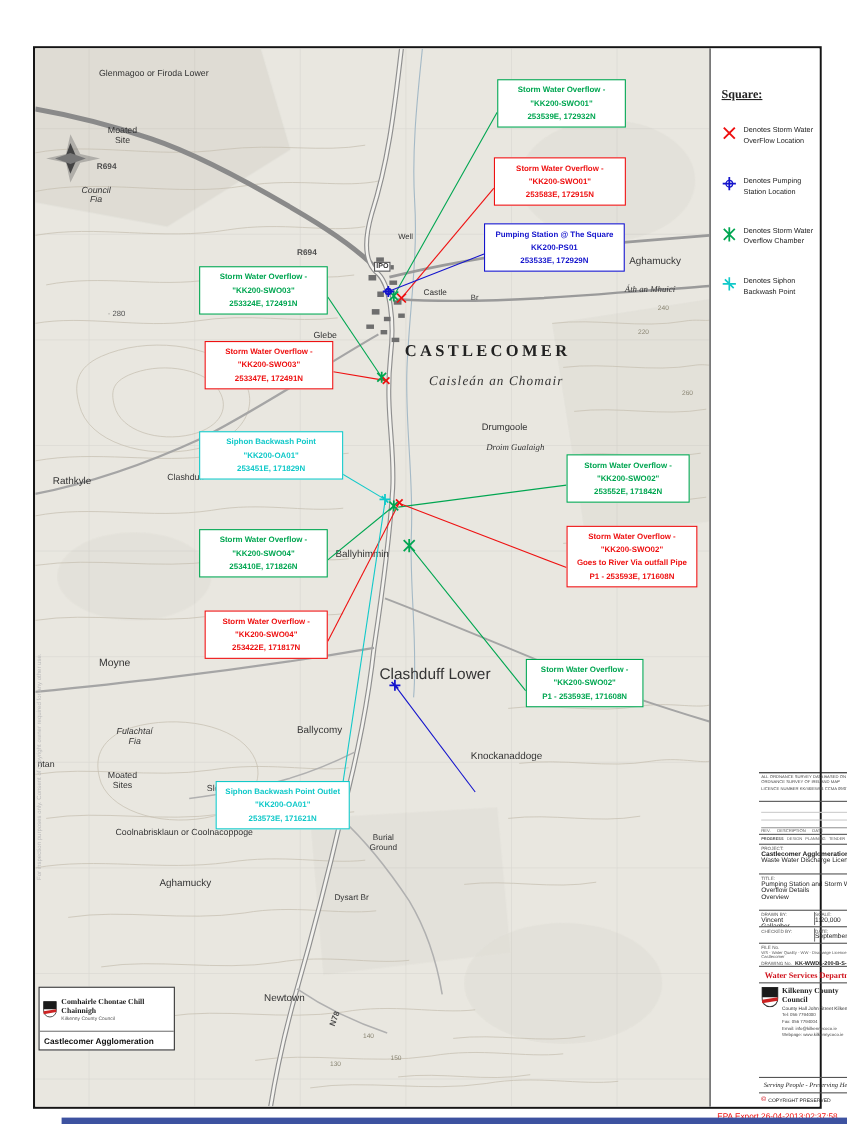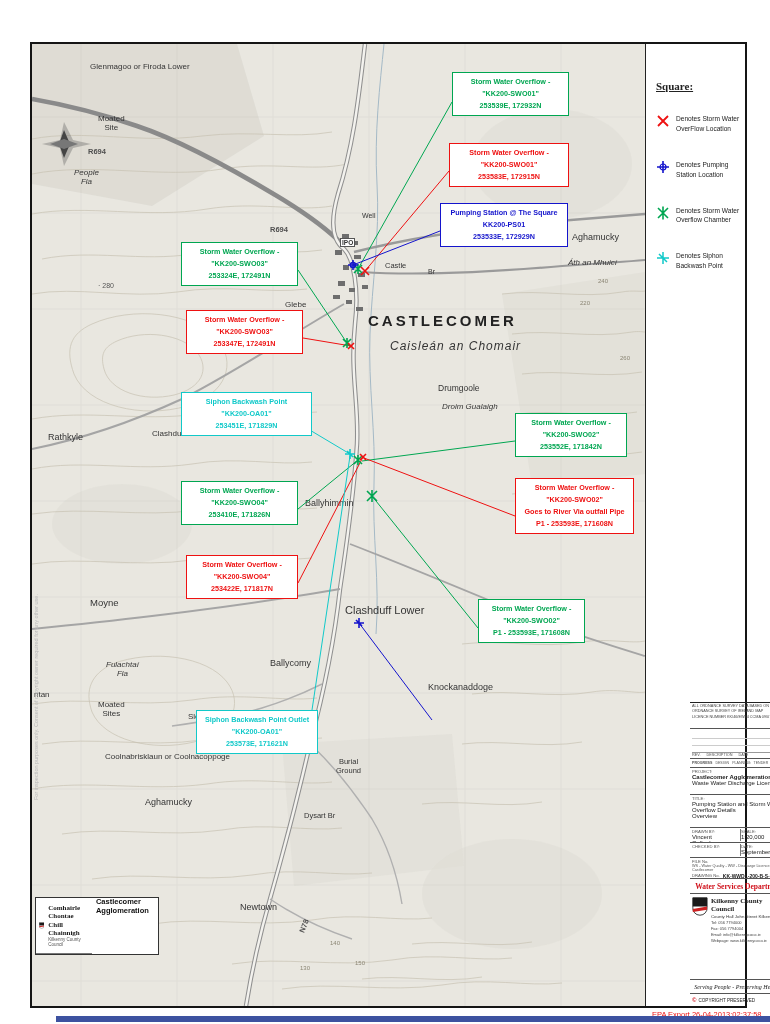--- a/index.html
+++ b/index.html
@@ -9,21 +9,21 @@
   .frame { position:absolute; left:30px; top:42px; width:717px; height:966px; border:2px solid #151515; background:#fff; }
 
   .map { position:absolute; left:0; top:0; width:613px; height:962px; background:#e9e7e0; overflow:hidden; }
   .map svg.base { position:absolute; left:0; top:0; }
 
   .right-strip { position:absolute; left:613px; top:0; width:100px; height:962px; background:#fff; border-left:1px solid #222; }
 
   
   .mlabel { position:absolute; color:#343434; font-size:8px; white-space:pre-line; z-index:2; line-height:1.15; }
   .ctr { text-align:center; }
-  .serif { font-family:Liberation Sans, sans-serif; }
+  .serif { font-family:Liberation Serif, serif; }
   .it { font-style:italic; }
   .town { font-size:15px; letter-spacing:3px; font-weight:bold; color:#222; }
   .town-ir { font-size:12px; letter-spacing:1px; }
   .tinynum { font-size:6px; color:#8b8674; }
   .roadnum { font-weight:bold; color:#4e4e4e; font-size:7.5px; }
   .poi { font-weight:bold; font-size:6.5px; background:#fff; border:1px solid #555; padding:0 1px; }
 
   
   .callout { position:absolute; background:#fff; border:1.4px solid var(--c,#000); color:var(--c,#000);
              font-size:7.2px; font-weight:bold; text-align:center; padding:3px 2px; line-height:1.65; z-index:6; }
@@ -56,21 +56,21 @@
   .tb-dept .dept { color:#d0111b; font-weight:bold; font-size:7.5px; font-family:"Liberation Serif",serif; }
   .tb-council { flex:1; display:flex; gap:3px; padding:3px 2px; }
   .tb-council .cname { font-family:"Liberation Serif",serif; font-weight:bold; font-size:7px; color:#222; }
   .tb-council .caddr { font-size:4.4px; color:#333; margin:1px 0; }
   .tb-council .ccont { font-size:4px; color:#444; white-space:pre-line; line-height:1.5; }
   .tb-serving { height:14px; text-align:center; font-family:"Liberation Serif",serif; font-style:italic; font-size:6px; display:flex; align-items:center; justify-content:center; }
   .tb-copy { height:12px; border-bottom:none; font-size:4.6px; display:flex; align-items:center; gap:2px; }
   .tb-copy .sym { color:#d0111b; font-weight:bold; font-size:6px; }
 
   
-  .corner-logo { position:absolute; left:3px; top:853px; width:124px; height:58px; background:#fff; border:1px solid #333; z-index:6; display:flex; flex-direction:row; }
+  .corner-logo { position:absolute; left:3px; top:853px; width:124px; height:58px; background:#fff; border:1px solid #333; z-index:6; display:flex; flex-direction:column; }
   .corner-logo .r1 { flex:1; display:flex; align-items:center; gap:4px; padding:2px 3px; border-bottom:1px solid #777; }
   .corner-logo .irish { font-family:"Liberation Serif",serif; font-weight:bold; font-size:7px; color:#1a1a1a; line-height:1.2; }
   .corner-logo .eng { font-size:4.5px; color:#555; }
   .corner-logo .r2 { height:16px; display:flex; align-items:center; padding:0 4px; font-size:7.5px; font-weight:bold; color:#111; }
 
   .epa-note { position:absolute; left:652px; top:1010px; color:#e11; font-size:7.5px; z-index:9; }
   .side-note { position:absolute; left:33px; top:470px; height:330px; writing-mode:vertical-rl; transform:rotate(180deg); font-size:5.5px; color:#b9b9b9; z-index:9; }
   .scan-bar { position:absolute; left:56px; top:1016px; width:714px; height:6px; background:#3d52a0; z-index:9; }
 </style>
 </head>
@@ -160,41 +160,41 @@
       <g>
         <polygon points="32,78 41,96 59,100 41,104 32,122 28,104 10,100 28,96" fill="#5a5a5a" opacity="0.35"></polygon>
         <polygon points="32,86 38,100 32,114 27,100" fill="#444"></polygon>
         <polygon points="18,100 32,95 46,100 32,105" fill="#777"></polygon>
       </g>
     </svg>
 
     <div class="mlabel" style="left:58px;top:18px">Glenmagoo or Firoda Lower</div>
     <div class="mlabel ctr" style="left:66px;top:70px">Moated
 Site</div>
-    <div class="mlabel ctr it" style="left:42px;top:124px">People
+    <div class="mlabel ctr it" style="left:42px;top:124px">Council
 Fia</div>
     <div class="mlabel roadnum" style="left:56px;top:104px">R694</div>
     <div class="mlabel roadnum" style="left:238px;top:182px">R694</div>
     <div class="mlabel tinynum" style="left:66px;top:238px;font-size:7px;color:#555">· 280</div>
     <div class="mlabel" style="left:330px;top:168px;font-size:7px">Well</div>
     <div class="mlabel poi" style="left:308px;top:194px">IPO</div>
     <div class="mlabel" style="left:253px;top:256px">Glebe</div>
     <div class="mlabel" style="left:353px;top:218px;font-size:7.5px">Castle</div>
     <div class="mlabel" style="left:396px;top:224px;font-size:7px">Br</div>
     <div class="mlabel" style="left:540px;top:188px;font-size:9px">Aghamucky</div>
     <div class="mlabel it serif" style="left:536px;top:214px;font-size:8px">Áth an Mhuicí</div>
     <div class="mlabel town serif" style="left:336px;top:268px">CASTLECOMER</div>
     <div class="mlabel town-ir serif it" style="left:358px;top:296px">Caisleán an Chomair</div>
     <div class="mlabel" style="left:406px;top:340px;font-size:8.5px">Drumgoole</div>
     <div class="mlabel it serif" style="left:410px;top:358px">Droim Gualaigh</div>
     <div class="mlabel" style="left:16px;top:388px;font-size:9px">Rathkyle</div>
     <div class="mlabel" style="left:120px;top:385px">Clashduff</div>
     <div class="mlabel" style="left:273px;top:454px;font-size:9px">Ballyhimmin</div>
     <div class="mlabel" style="left:58px;top:554px;font-size:9.5px">Moyne</div>
-    <div class="mlabel" style="left:313px;top:560px;font-size:11px">Clashduff Lower</div>
+    <div class="mlabel" style="left:313px;top:560px;font-size:14px">Clashduff Lower</div>
     <div class="mlabel" style="left:238px;top:614px;font-size:9px">Ballycomy</div>
     <div class="mlabel" style="left:396px;top:638px;font-size:9px">Knockanaddoge</div>
     <div class="mlabel ctr it" style="left:74px;top:616px">Fulachtaí
 Fia</div>
     <div class="mlabel ctr" style="left:66px;top:656px">Moated
 Sites</div>
     <div class="mlabel" style="left:156px;top:668px">Slev</div>
     <div class="mlabel" style="left:2px;top:646px">ntan</div>
     <div class="mlabel" style="left:73px;top:708px">Coolnabrisklaun or Coolnacoppoge</div>
     <div class="mlabel" style="left:113px;top:753px;font-size:9px">Aghamucky</div>

